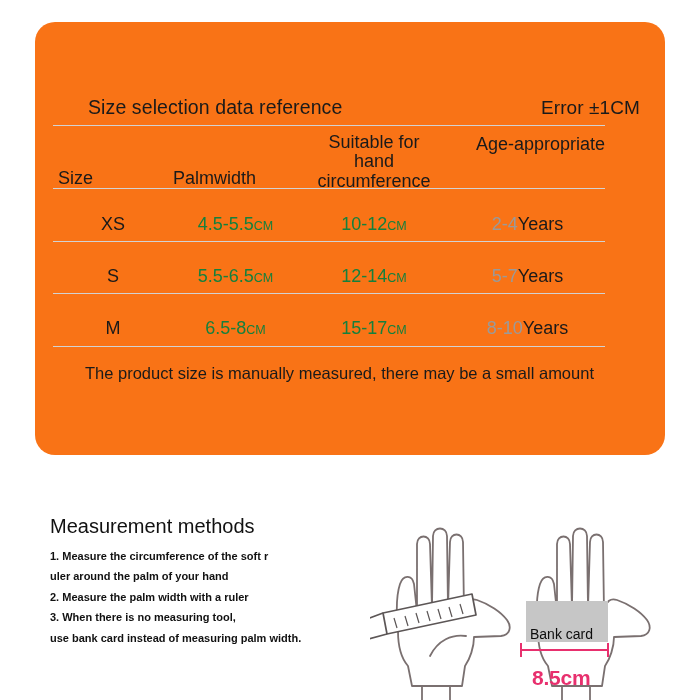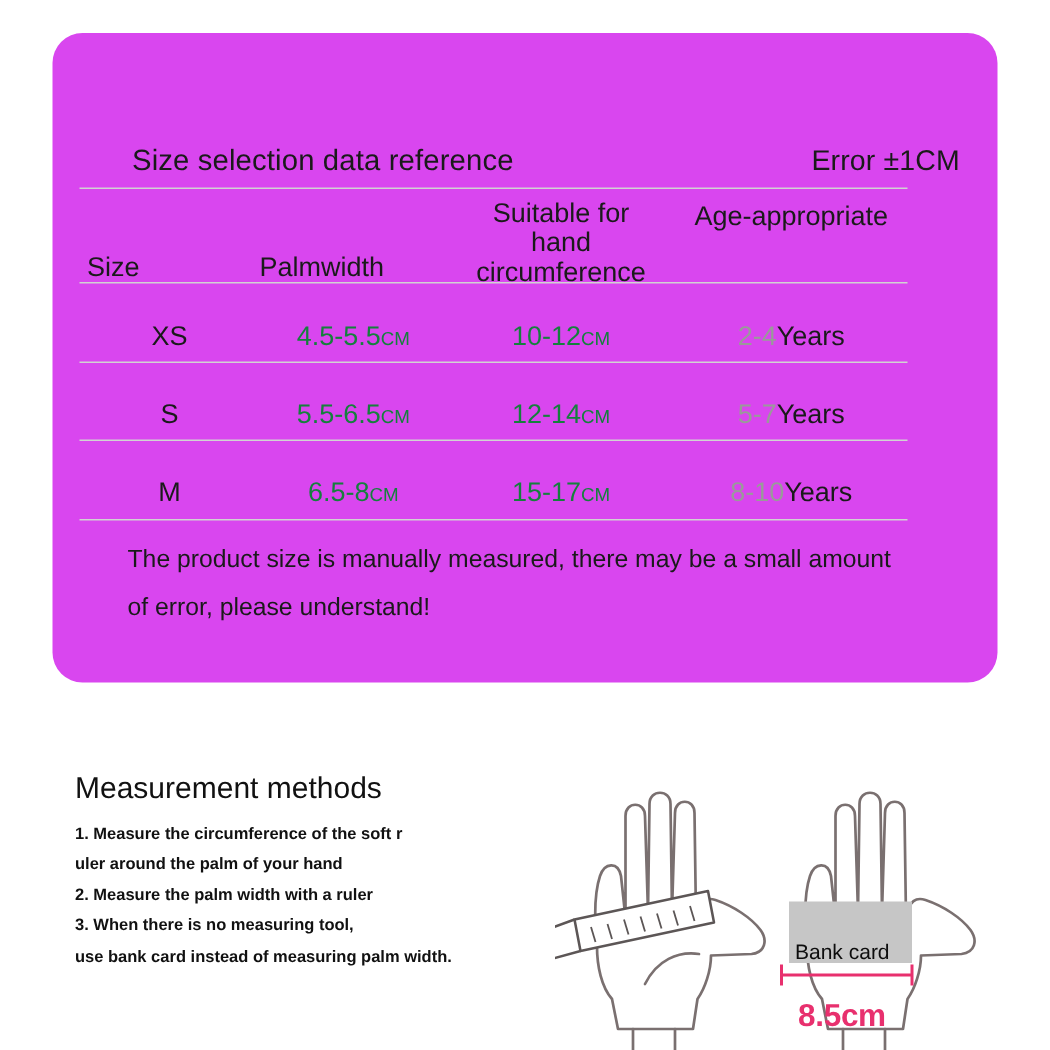--- a/index.html
+++ b/index.html
@@ -15,21 +15,21 @@
     position: relative;
   }
 
   
   .size-card {
     position: absolute;
     left: 35px;
     top: 22px;
     width: 630px;
     height: 433px;
-    background: #d946ef;
+    background: #f97316;
     border-radius: 20px;
   }
 
   .card-title-row {
     position: absolute;
     left: 53px;
     top: 74px;
     width: 552px;
     display: flex;
     justify-content: space-between;
@@ -78,21 +78,21 @@
     font-size: 18px;
     color: #1a1a1a;
     padding: 0;
     height: 62px;
     vertical-align: middle;
     line-height: 1.08;
   }
   .tbl th.h-size { text-align: left; padding-left: 5px; vertical-align: bottom; padding-bottom: 10px;}
   .tbl th.h-palm { text-align: left; vertical-align: bottom; padding-bottom: 10px;}
   .tbl th.h-circ { text-align: center; }
-  .tbl th.h-age  { text-align: center; vertical-align: top; padding-top: 9px;}
+  .tbl th.h-age  { text-align: right; vertical-align: top; padding-top: 9px;}
 
   .tbl td {
     height: 52px;
     vertical-align: middle;
     padding: 0;
     text-align: center;
     font-size: 18px;
   }
   .td-size { color: #1a1a1a; }
   .td-val  { color: #15803d; }
@@ -229,21 +229,20 @@
       <td class="td-size">M</td>
       <td class="td-val"><span>6.5-8</span><span class="unit">CM</span></td>
       <td class="td-val"><span>15-17</span><span class="unit">CM</span></td>
       <td><span class="num-gray">8-10</span><span class="yr">Years</span></td>
     </tr>
   </tbody>
 </table>
 
 <div class="note">
   <div>The product size is manually measured, there may be a small amount</div>
-  <div>of error, please understand!</div>
 </div>
 
 <div class="mm-title">Measurement methods</div>
 
 <div class="mm-list">
   <div>1. Measure the circumference of the soft r</div>
   <div>uler around the palm of your hand</div>
   <div>2. Measure the palm width with a ruler</div>
   <div>3. When there is no measuring tool,</div>
   <div> use bank card instead of measuring palm width.</div>

